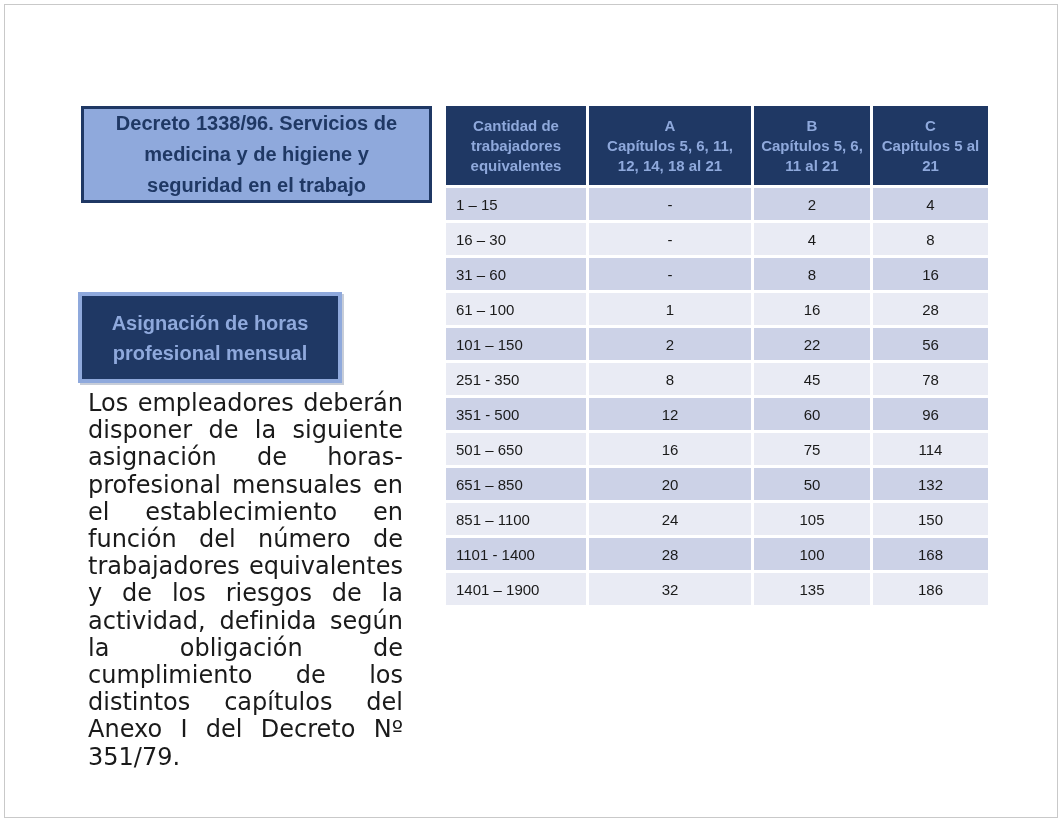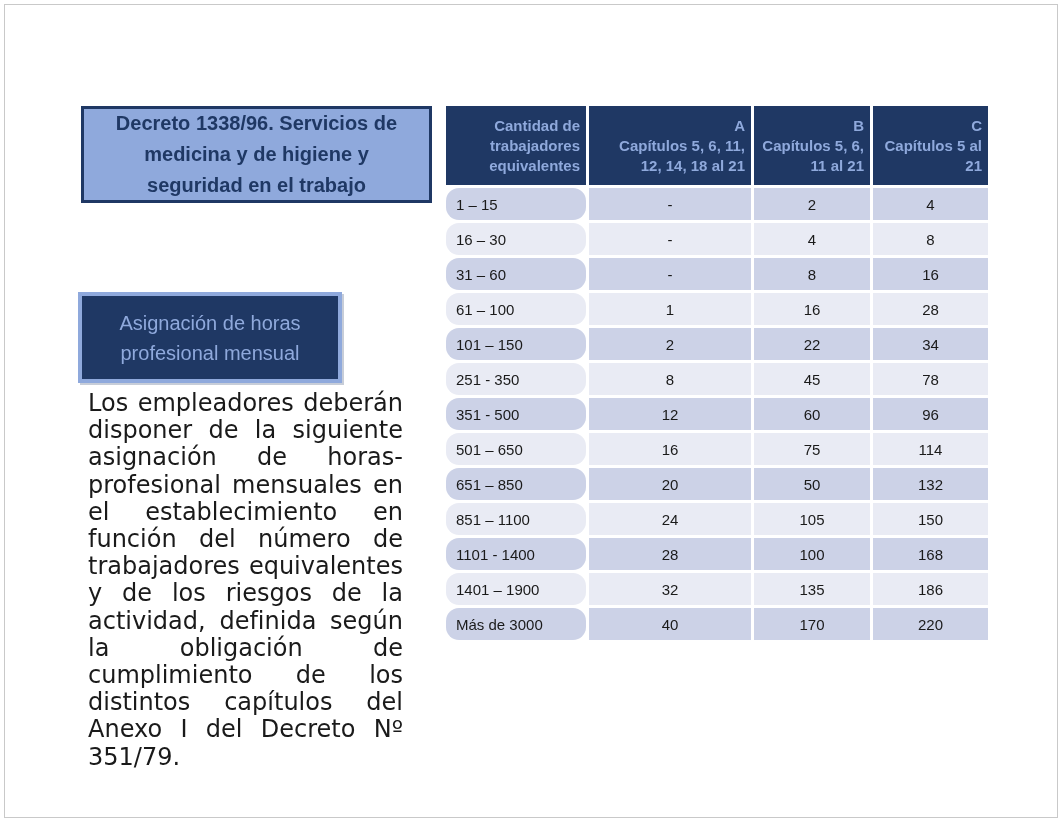--- a/index.html
+++ b/index.html
@@ -35,21 +35,21 @@
     font-weight:bold;font-size:20px;line-height:31px;
     padding:2px 16px;
   }
   .section-box{
     position:absolute;left:78px;top:292px;width:264px;height:91px;
     background:var(--navy);
     border:4px solid var(--light-blue);
     display:flex;align-items:center;justify-content:center;
     text-align:center;
     color:var(--light-blue);
-    font-weight:normal;font-size:20px;line-height:30px;
+    font-weight:bold;font-size:20px;line-height:30px;
     padding:2px 24px;
     box-shadow:2px 2px 0 rgba(31,56,100,0.25);
   }
   .body-text{
     position:absolute;left:88px;top:390px;width:315px;
     font-family:"DejaVu Sans", sans-serif;
     font-size:24px;line-height:27.2px;
     color:var(--text-dark);
     text-align:justify;
   }
@@ -62,32 +62,32 @@
   }
   table.hours col.c0{width:140px;}
   table.hours col.c1{width:162px;}
   table.hours col.c2{width:116px;}
   table.hours col.c3{width:115px;}
   table.hours th{
     background:var(--navy);
     color:var(--light-blue);
     font-weight:bold;font-size:15px;line-height:20px;
     height:79px;
-    text-align:right;vertical-align:middle;
+    text-align:center;vertical-align:middle;
     padding:4px 6px;
   }
   table.hours td{
     font-size:15px;
     color:var(--text-dark);
     height:32px;
     vertical-align:middle;
     text-align:center;
     padding:2px 6px;
   }
-  table.hours td.range{text-align:left;padding-left:10px;border-radius:13px;}
+  table.hours td.range{text-align:left;padding-left:10px;}
   table.hours tbody tr:nth-child(odd) td{background:var(--row-dark);}
   table.hours tbody tr:nth-child(even) td{background:var(--row-light);}
 </style>
 </head>
 <body>
 
 <div class="slide">
   <div class="slide-frame"></div>
 
   <div class="decree-box">
@@ -148,21 +148,21 @@
       <tr>
         <td class="range">61 – 100</td>
         <td>1</td>
         <td>16</td>
         <td>28</td>
       </tr>
       <tr>
         <td class="range">101 – 150</td>
         <td>2</td>
         <td>22</td>
-        <td>34</td>
+        <td>56</td>
       </tr>
       <tr>
         <td class="range">251 - 350</td>
         <td>8</td>
         <td>45</td>
         <td>78</td>
       </tr>
       <tr>
         <td class="range">351 - 500</td>
         <td>12</td>
@@ -192,21 +192,15 @@
         <td>28</td>
         <td>100</td>
         <td>168</td>
       </tr>
       <tr>
         <td class="range">1401 – 1900</td>
         <td>32</td>
         <td>135</td>
         <td>186</td>
       </tr>
-      <tr>
-        <td class="range">Más de 3000</td>
-        <td>40</td>
-        <td>170</td>
-        <td>220</td>
-      </tr>
     </tbody>
   </table>
 </div>
 
 </body></html>

